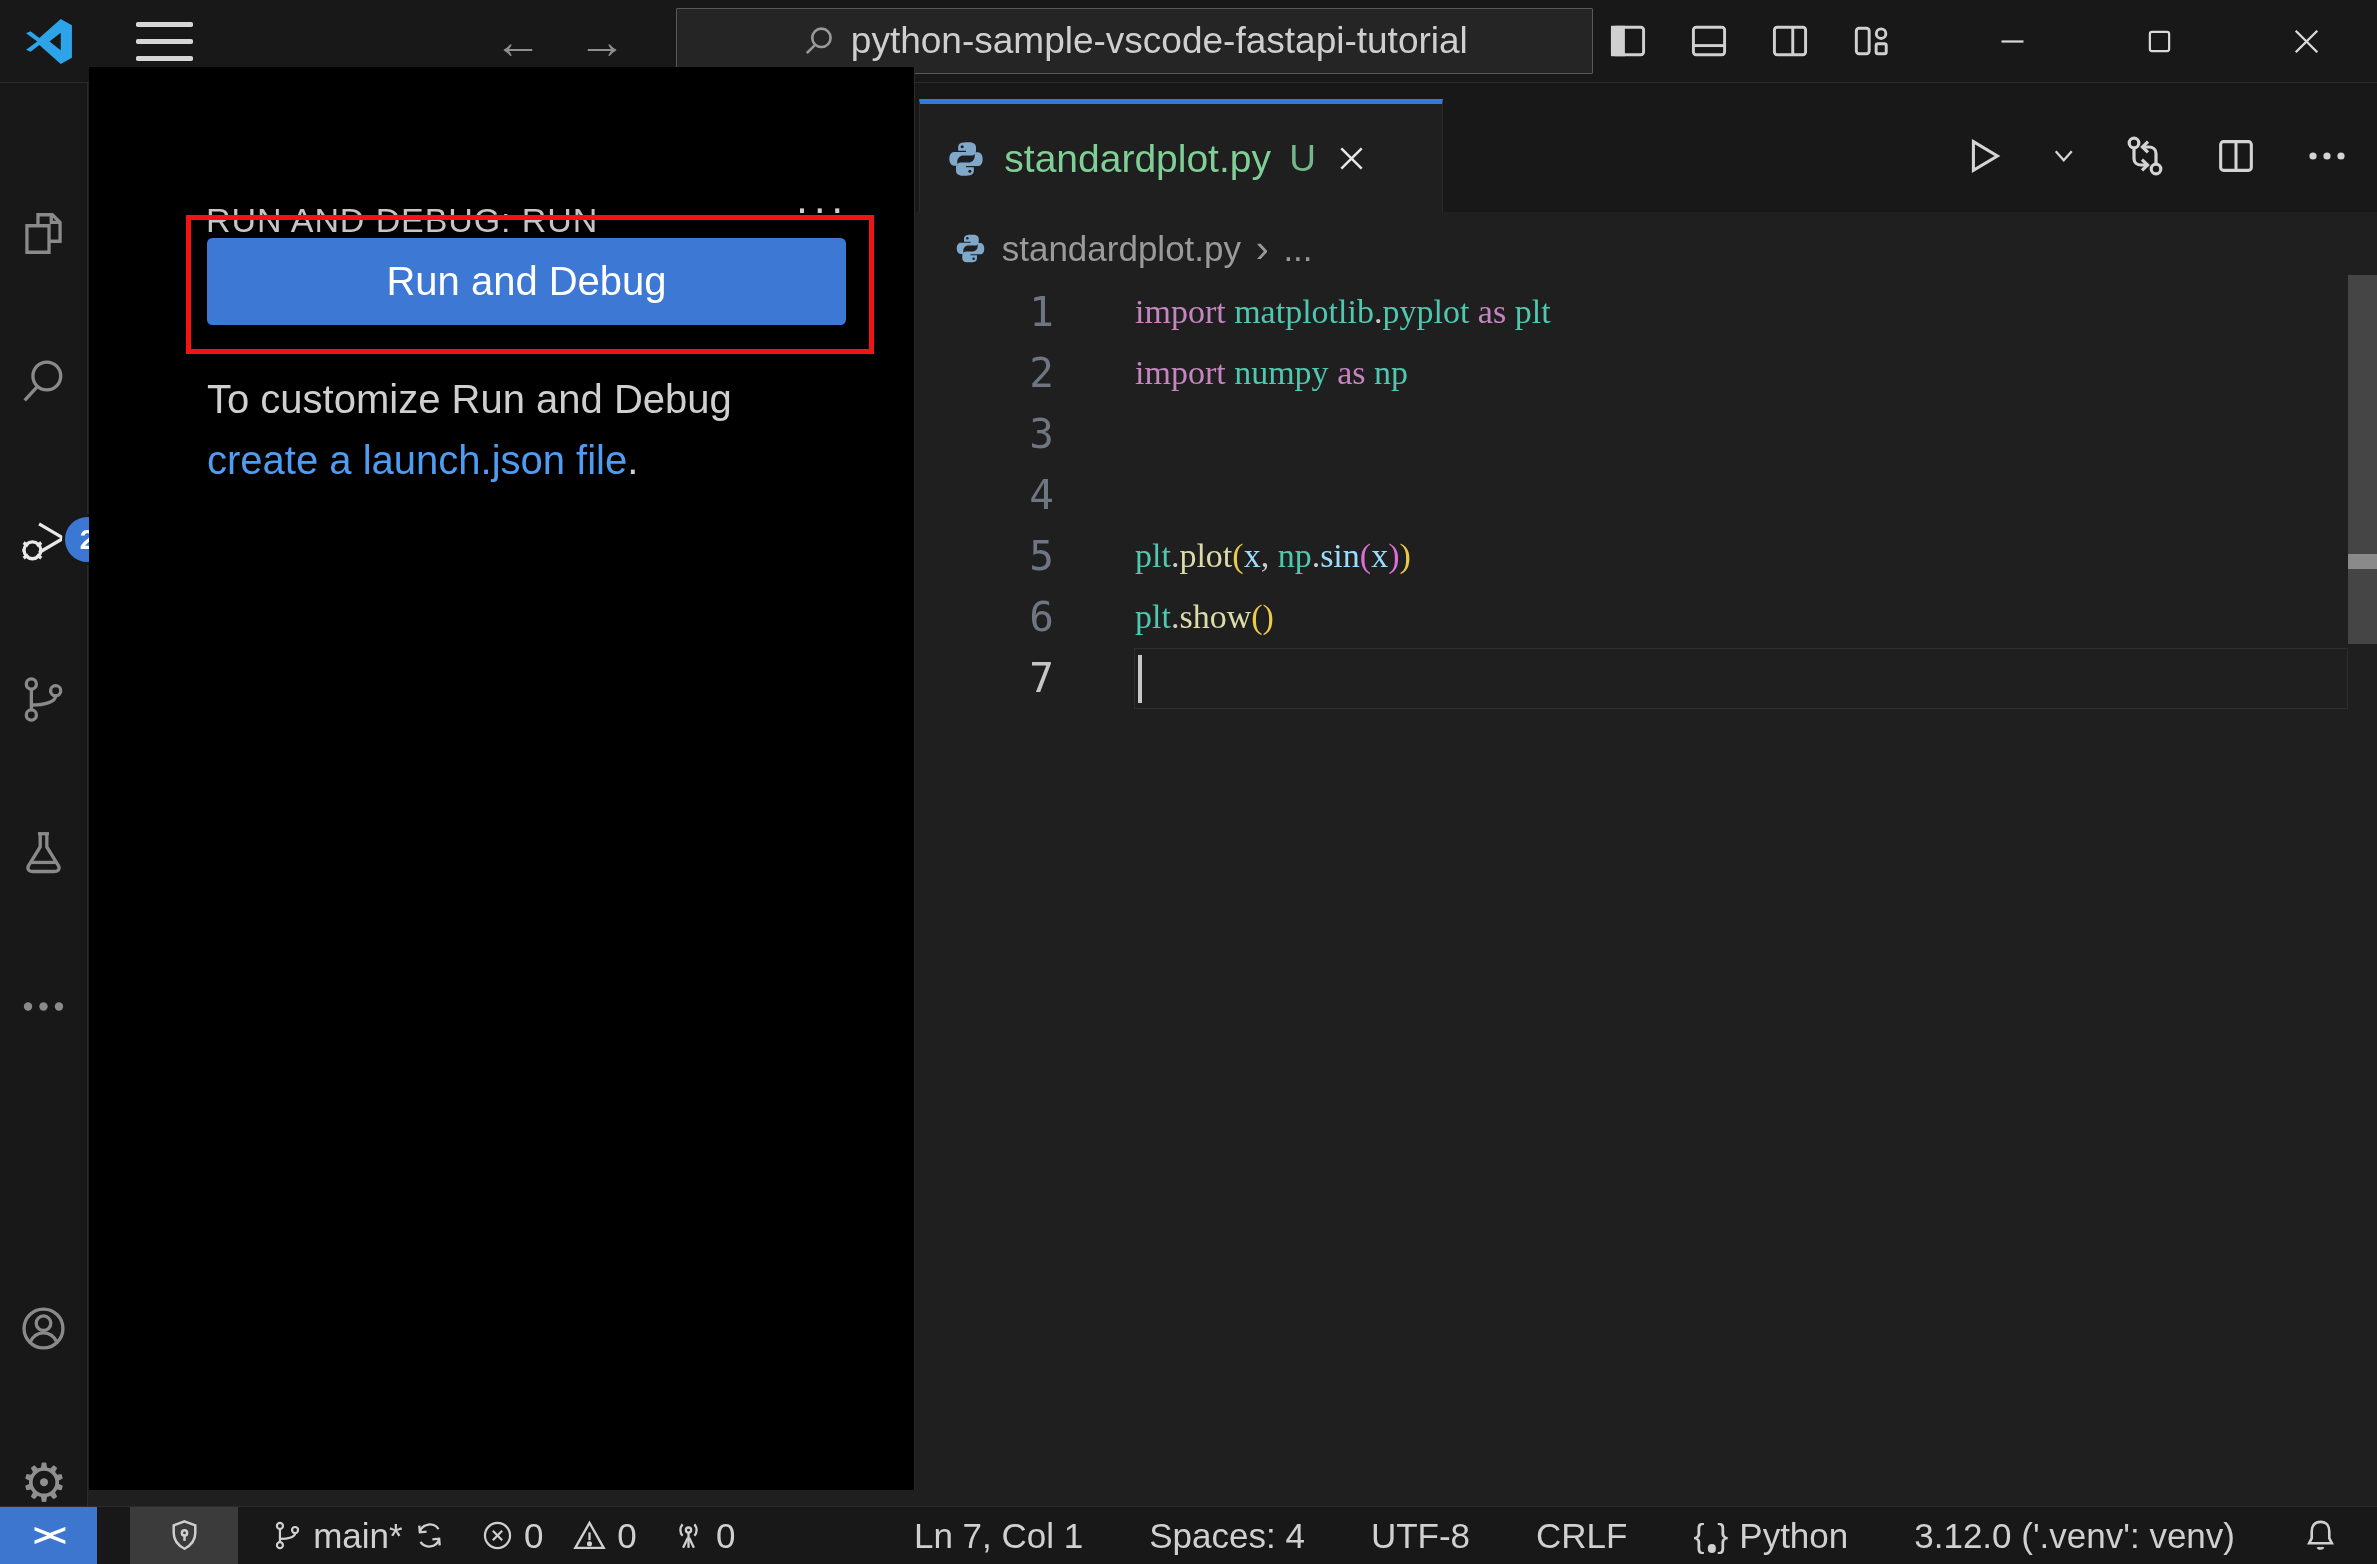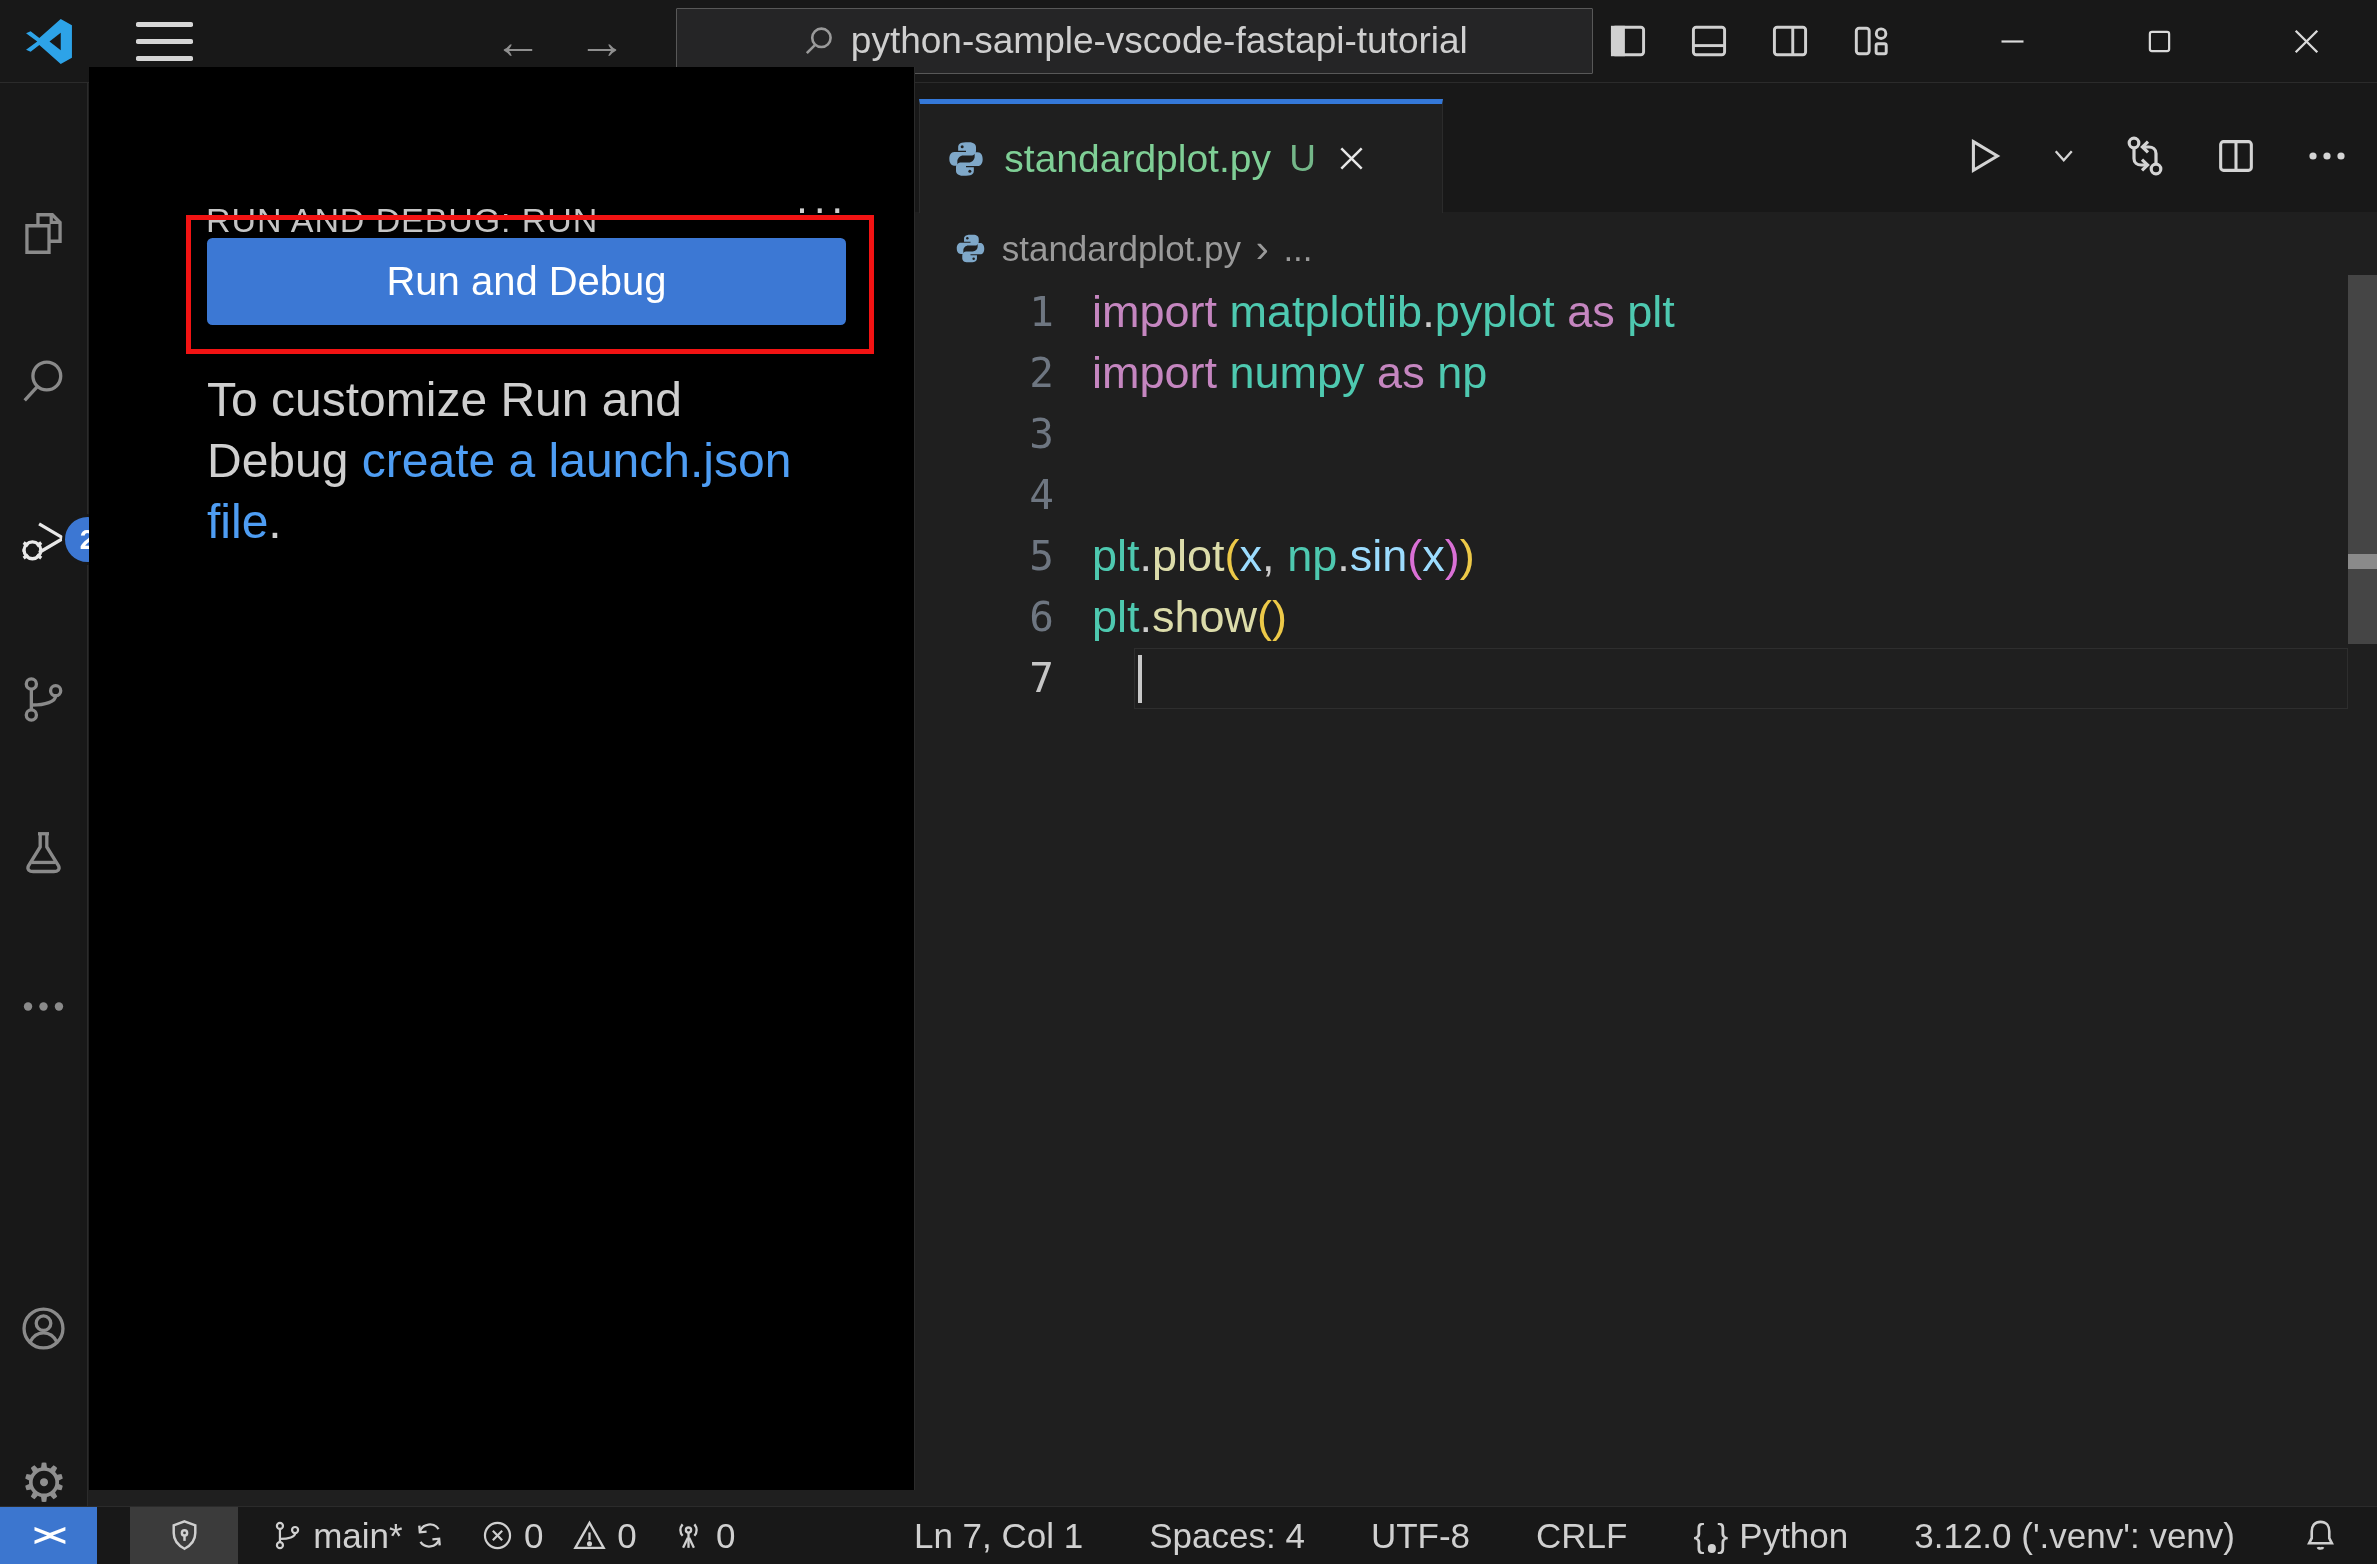--- a/index.html
+++ b/index.html
@@ -26,37 +26,37 @@
   #scm-badge { left:62px; top:431px; width:51px; height:51px; background:#3c77d3; border:3.7px solid #181818; border-radius:50%; display:flex; align-items:center; justify-content:center; font-size:27.5px; color:#ffffff; font-weight:bold; }
   #profile-badge { left:57px; top:1436px; width:73px; height:44px; background:#4e4e4e; border-radius:13px; display:flex; align-items:center; justify-content:center; font-size:26.6px; font-weight:bold; color:#ededed; }
   #gear-glyph { font-size:53px; color:#8f8f8f; line-height:1; }
 
   
   #sidebar { left:89px; top:67px; width:826px; height:1423px; background:#000000; border-right:1.8px solid #2b2b2b; }
   #sidebar-title { left:117px; top:134px; font-size:34px; color:#c5c5c5; letter-spacing:0.9px; }
   #sidebar-more { left:706px; top:117px; font-size:42px; color:#cfcfcf; letter-spacing:3.7px; }
   #annotation-box { left:97px; top:148px; width:688px; height:139px; border:5.5px solid #f21313; }
   #run-debug-btn { left:118px; top:171px; width:639px; height:87px; background:#3c78d4; border:none; border-radius:5.5px; color:#ffffff; font-size:40px; font-family:"Liberation Sans",sans-serif; cursor:pointer; }
-  .sidebar-para { left:118px; width:623px; font-size:48px; line-height:61px; color:#cfcfcf; }
+  .sidebar-para { left:118px; width:623px; font-size:40px; line-height:61px; color:#cfcfcf; }
   #para-customize { top:302px; }
   #para-auto { top:461px; }
   .side-link { color:#4e9df3; cursor:pointer; }
 
   
   #tabbar { left:915px; top:83px; width:1462px; height:129px; background:#181818; }
   #tab-active { left:919px; top:99px; width:524px; height:114px; background:#1f1f1f; border-top:5.5px solid #3478d8; border-left:0.9px solid #2b2b2b; border-right:0.9px solid #2b2b2b; display:flex; align-items:center; padding:0 26px; gap:18.3px; cursor:pointer; }
   #tab-label { font-size:39px; color:#7fcf96; }
   #tab-dirty { font-size:37px; color:#74b789; }
   #editor-actions { right:26px; top:99px; height:114px; display:flex; align-items:center; gap:44px; }
   #breadcrumb { left:954px; top:220px; height:57px; display:flex; align-items:center; gap:14.7px; color:#9a9a9a; font-size:35px; }
   #code-area { left:915px; top:281px; width:1432px; }
   .code-row { height:61px; display:flex; align-items:center; }
   .ln { width:139px; text-align:right; color:#6e7681; font-family:"DejaVu Sans Mono", monospace; font-size:41px; }
   .ln.active { color:#c6c6c6; }
-  .code-text { margin-left:38px; font-family:Liberation Sans, sans-serif; font-size:45px; white-space:pre; }
+  .code-text { margin-left:81px; font-family:Liberation Serif, serif; font-size:34px; white-space:pre; }
   .tk-k { color:#C586C0; } .tk-t { color:#4EC9B0; } .tk-f { color:#DCDCAA; }
   .tk-v { color:#9CDCFE; } .tk-n { color:#B5CEA8; } .tk-p { color:#cccccc; }
   .tk-b1 { color:#EDC948; } .tk-b2 { color:#DA70D6; }
   #current-line-box { left:1134px; top:648px; width:1214px; height:61px; border:1.8px solid #2e2e2e; }
   #cursor { left:1138px; top:655px; width:3.7px; height:48px; background:#c8c8c8; }
   #scrollbar { left:2348px; top:275px; width:29px; height:369px; background:#454545; }
   #scroll-mark { left:2348px; top:554px; width:29px; height:14.7px; background:#8a8a8a; }
 
   
   #statusbar { left:0; top:1506px; width:2377px; height:58px; background:#181818; border-top:0.9px solid #2b2b2b; display:flex; align-items:center; font-size:35px; color:#d0d0d0; }

